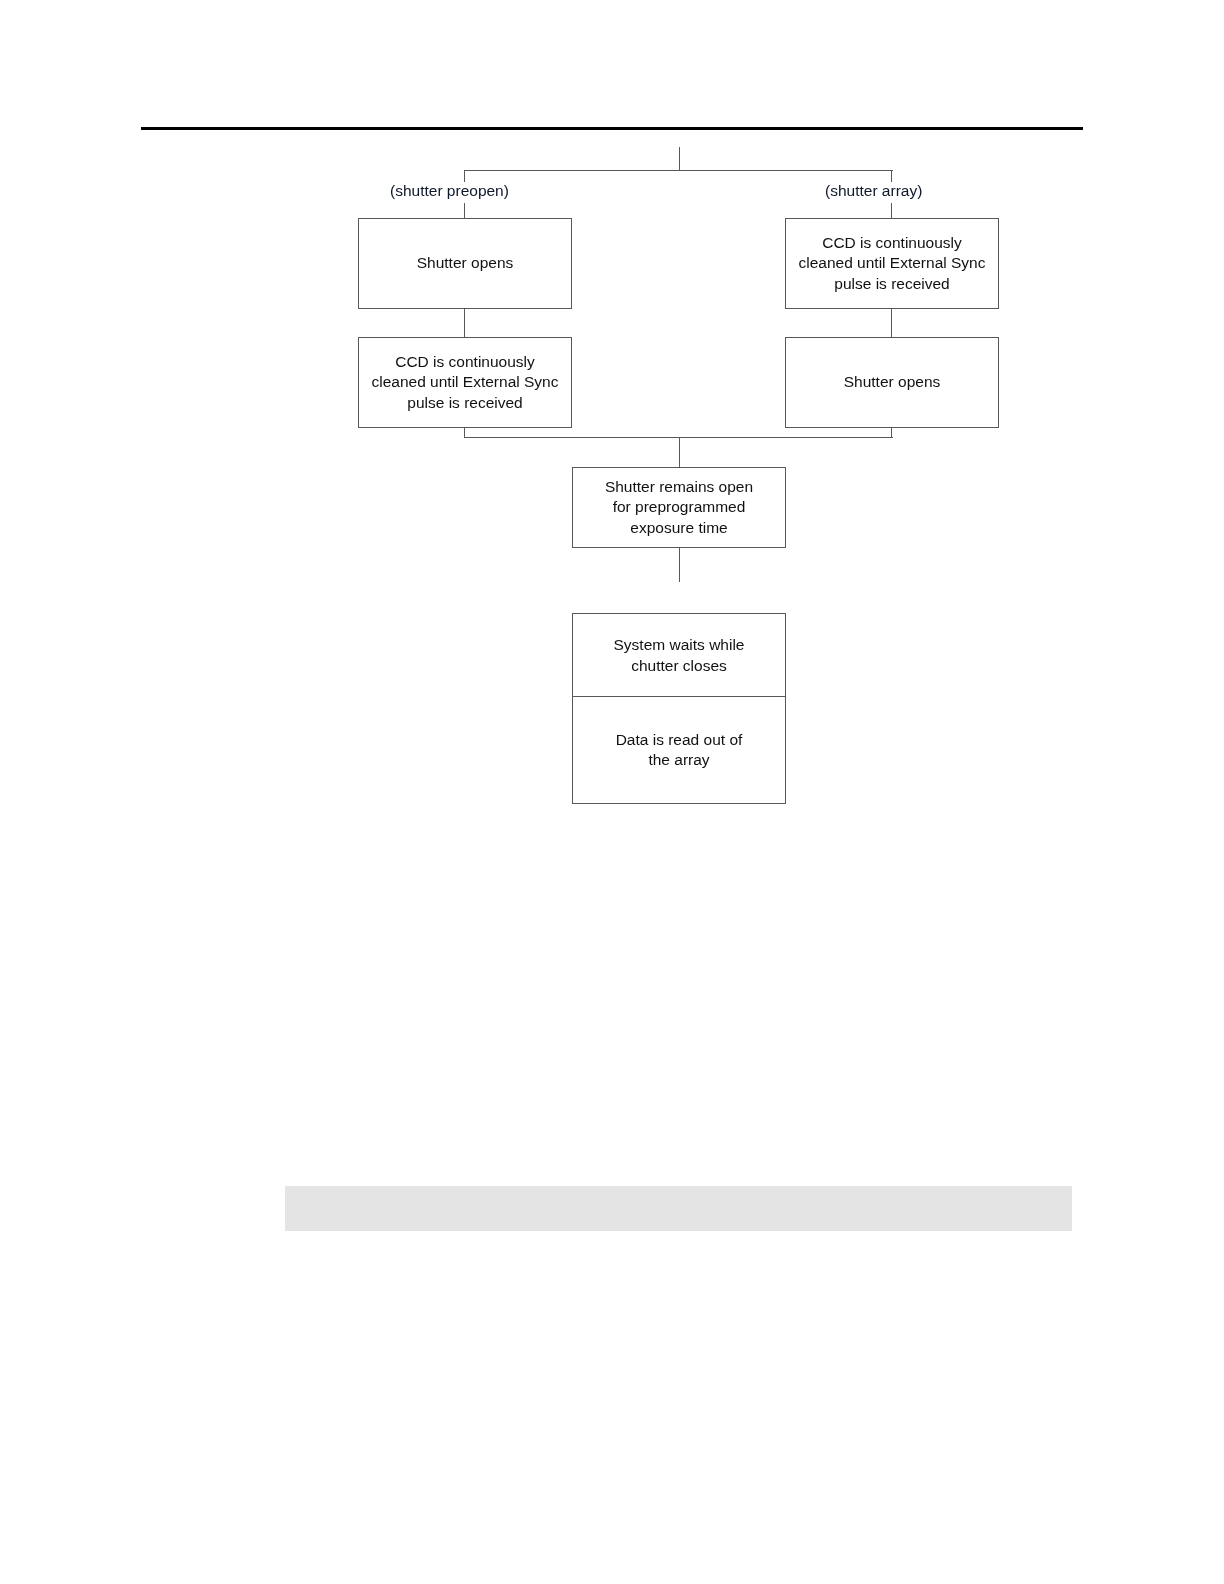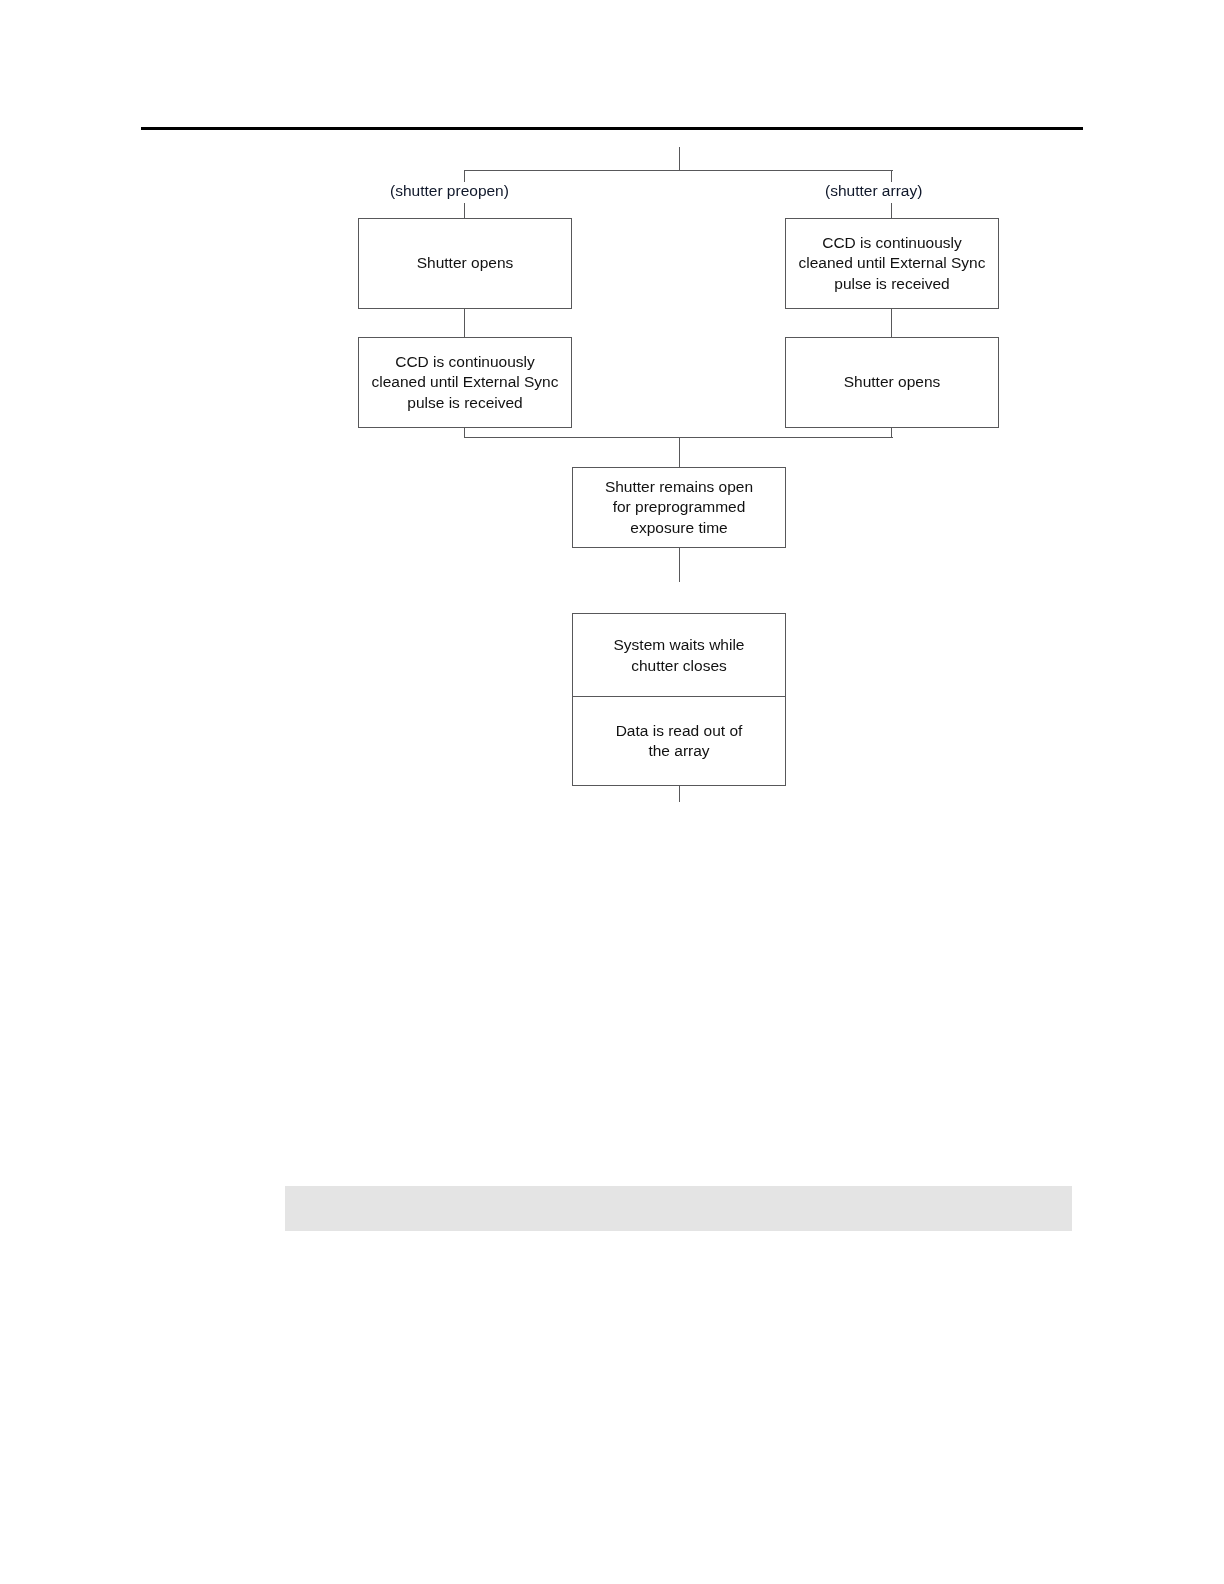--- a/index.html
+++ b/index.html
@@ -63,21 +63,21 @@
     white-space: pre-line;
   }
 
   
   #node-left-shutter-opens      { left: 358px; top: 218px;  width: 214px; height: 91px; }
   #node-left-ccd-clean          { left: 358px; top: 337px;  width: 214px; height: 91px; }
   #node-right-ccd-clean         { left: 785px; top: 218px;  width: 214px; height: 91px; }
   #node-right-shutter-opens     { left: 785px; top: 337px;  width: 214px; height: 91px; }
   #node-shutter-remains-open    { left: 572px; top: 467px;  width: 214px; height: 81px; }
   #node-system-waits            { left: 572px; top: 581px;  width: 214px; height: 85px; margin-top: 32px; }
-  #node-data-read-out           { left: 572px; top: 696px;  width: 214px; height: 90px; }
+  #node-data-read-out           { left: 572px; top: 696px;  width: 214px; height: 108px; }
 
   
   .branch-label {
     position: absolute;
     font-size: 15.5px;
     color: #0f172a;
     white-space: nowrap;
     z-index: 2;
   }
   #label-shutter-preopen { left: 390px; top: 182px; }

